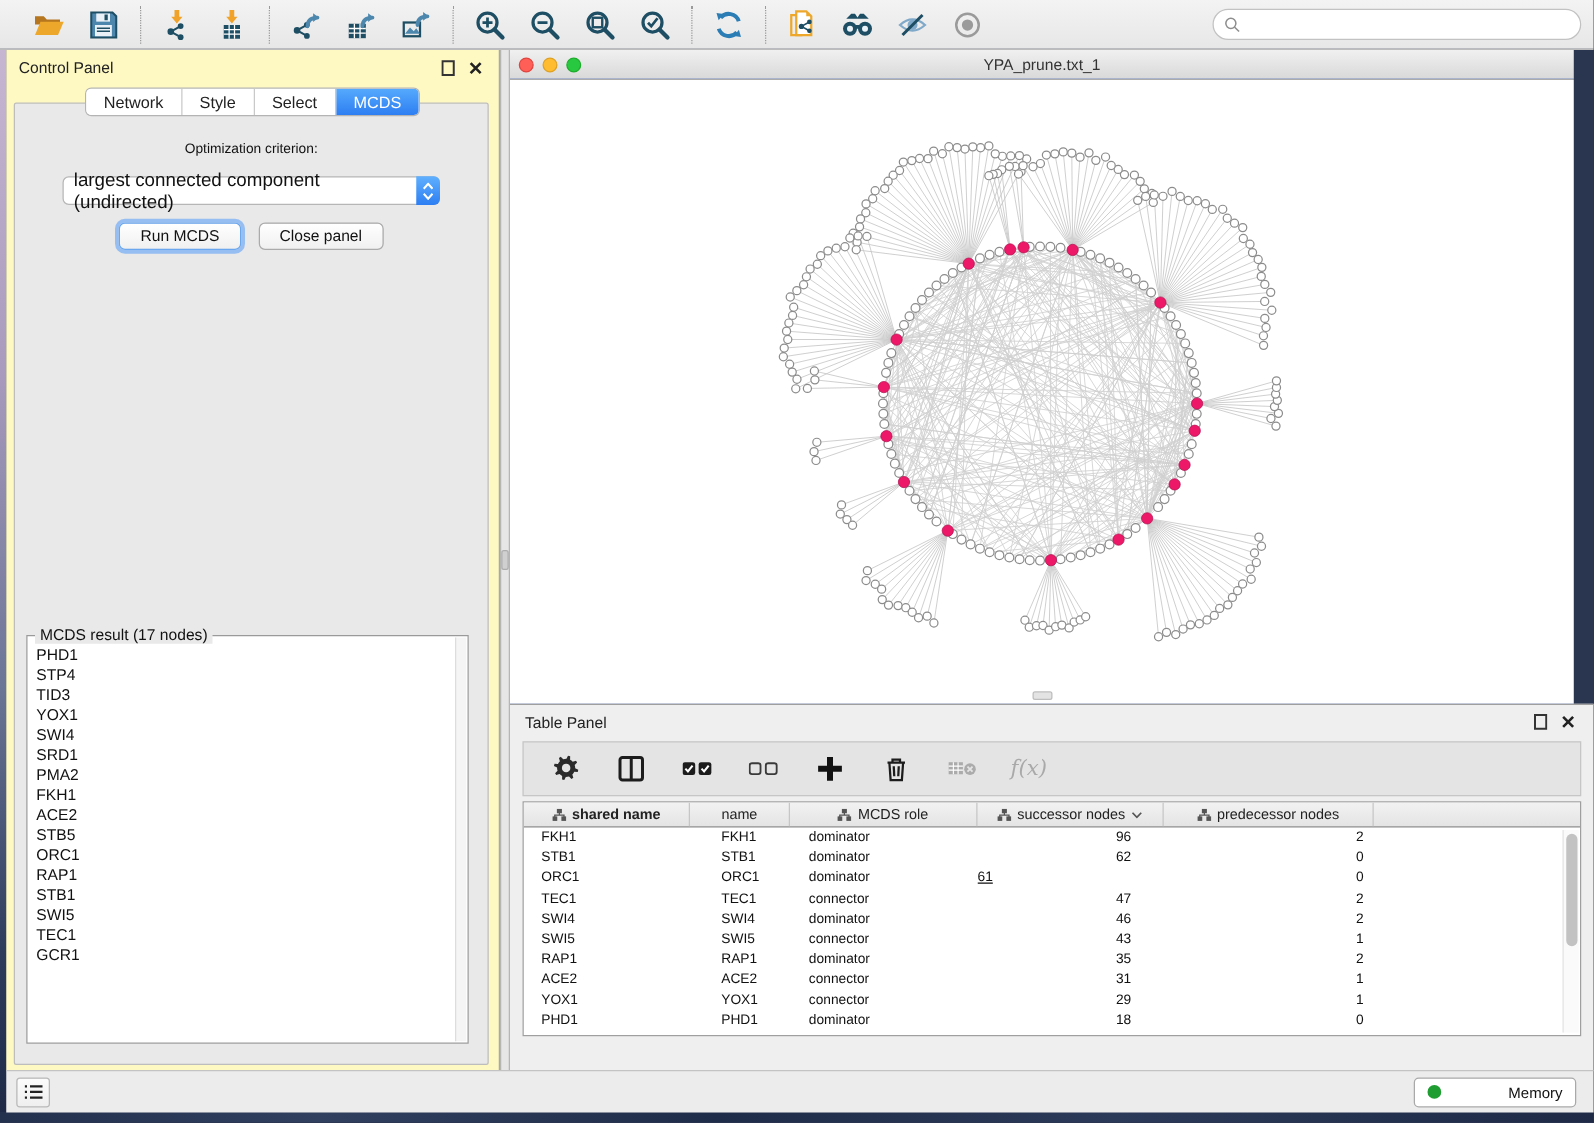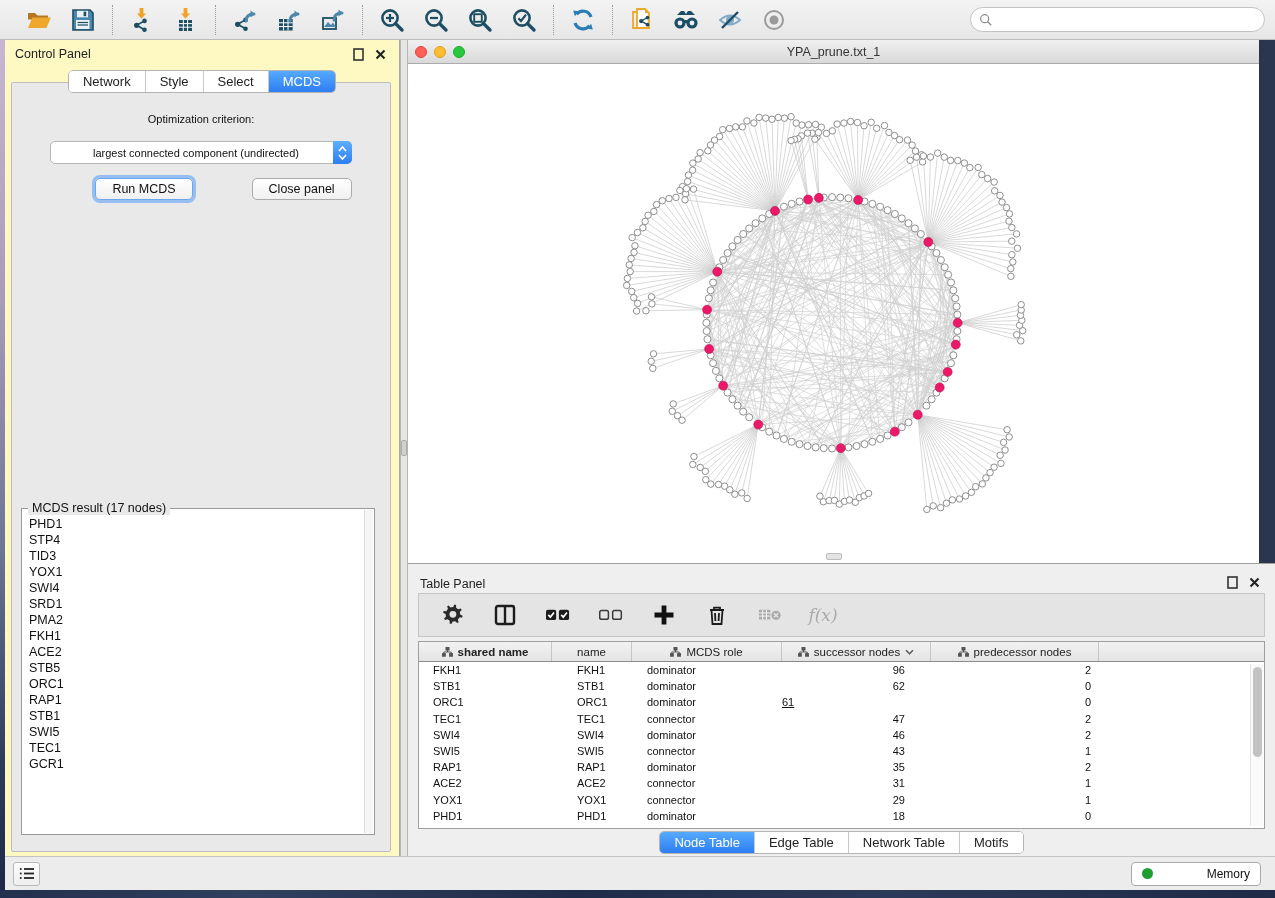--- a/index.html
+++ b/index.html
@@ -36,26 +36,26 @@
   .cp-tabs { position:absolute; left:0; right:0; top:30px; display:flex; justify-content:center; z-index:3; }
   .seg { display:flex; border:1px solid #b4b4b4; border-radius:5px; overflow:hidden; background:#fff; }
   .seg .tab { padding:3px 14px; font-size:13px; color:#222; background:#fff; border-left:1px solid #c9c9c9; cursor:pointer; white-space:nowrap; }
   .seg .tab:first-child { border-left:none; }
   .seg .tab.active { background:linear-gradient(#55aafd,#2e7ef2); color:#fff; }
   .cp-box { position:absolute; left:6px; right:8px; top:42px; bottom:4px;
             border:1px solid #bdbdbd; border-radius:2px; background:#e9e9e9; }
   .opt-label { text-align:center; margin-top:30px; font-size:11px; color:#111; }
   .dropdown { position:absolute; left:38px; right:38px; top:58px; height:23px; background:#fff;
               border:1px solid #b6b6b6; border-radius:5px; display:flex; align-items:center; cursor:pointer; }
-  .dropdown .dd-text { flex:1; font-size:11px; color:#111; padding-left:8px; text-align:center; }
+  .dropdown .dd-text { flex:1; font-size:15px; color:#111; padding-left:8px; text-align:left; }
   .dd-cap { width:19px; height:23px; margin:-1px -1px -1px 0; border-radius:0 5px 5px 0;
             background:linear-gradient(#5fb0fe,#2d7ef2); display:flex; flex-direction:column; align-items:center; justify-content:center; gap:2px; }
   .btn-row { position:absolute; left:0; right:0; top:95px; display:flex; justify-content:center; gap:14px; }
   .mac-btn { background:linear-gradient(#ffffff,#f0f0f0); border:1px solid #ababab; border-radius:5px;
-             font-size:12.5px; color:#111; padding:3px 16px; cursor:pointer; font-family:"Liberation Sans",sans-serif;margin-left:45px; }
+             font-size:12.5px; color:#111; padding:3px 16px; cursor:pointer; font-family:"Liberation Sans",sans-serif; }
   .mac-btn.focused { box-shadow:0 0 0 3px rgba(82,155,250,.55); border-color:#6aa7ef; }
 
   .result-box { position:absolute; left:9px; right:15px; top:425px; bottom:16px;
                 border:1px solid #9a9a9a; background:#fff; }
   .result-title { position:absolute; top:-8px; left:6px; background:#e9e9e9; padding:0 4px; font-size:12.5px; color:#111; }
   .result-list { position:absolute; inset:1px 10px 1px 1px; overflow:hidden; padding:6px 0 0 6px; }
   .result-item { font-size:12.5px; line-height:16px; color:#111; }
   .result-sb { position:absolute; top:1px; bottom:1px; right:1px; width:9px; background:#f5f5f5; border-left:1px solid #ddd; }
 
   
@@ -72,21 +72,21 @@
   .light.red { background:#ff5f57; border:1px solid #e0443e; }
   .light.yellow { background:#febc2e; border:1px solid #dea123; }
   .light.green { background:#28c840; border:1px solid #1dad2b; }
   .net-title { position:absolute; left:0; right:0; text-align:center; font-size:12.5px; color:#333; pointer-events:none; }
   .net-canvas { position:absolute; left:0; right:0; top:24px; bottom:0; background:#fff; }
   .h-grab { position:absolute; left:50%; bottom:3px; width:16px; height:7px; margin-left:-8px;
             background:#e3e3e3; border:1px solid #bdbdbd; border-radius:2px; cursor:row-resize; }
 
   
   .table-panel { position:absolute; left:408px; top:563px; right:0; bottom:42px; background:#efefef; border-top:1px solid #9f9f9f; }
-  .tp-head { height:27px; display:flex; align-items:flex-end; padding:0 12px; }
+  .tp-head { height:27px; display:flex; align-items:center; padding:0 12px; }
   .tp-toolbar { position:absolute; left:10px; right:10px; top:29px; height:44px; background:#e4e4e4;
                 border:1px solid #c6c6c6; display:flex; align-items:center; gap:27px; padding-left:20px; }
   .tp-tool { width:26px; height:26px; display:flex; align-items:center; justify-content:center; cursor:pointer; }
   .tp-tool.disabled { cursor:default; }
   .fx { font-family:"DejaVu Serif", serif; font-style:italic; font-size:17px; color:#a9a9a9; }
 
   .tbl-wrap { position:absolute; left:10px; right:10px; top:77px; bottom:27px; background:#fff; border:1px solid #9f9f9f; overflow:hidden; }
   .tbl-header { display:flex; height:20px; background:linear-gradient(#f2f2f2,#e4e4e4); border-bottom:1px solid #8a8a8a; }
   .th { display:flex; align-items:center; justify-content:center; gap:5px; font-size:11.5px; color:#222;
         border-right:1px solid #c6c6c6; cursor:pointer; overflow:hidden; white-space:nowrap; }
@@ -1416,28 +1416,20 @@
             <div class="td" style="width: 80px; flex: 0 0 auto; text-align: left; padding-left: 25px;">PHD1</div>
             <div class="td" style="width: 150px; flex: 0 0 auto; text-align: left; padding-left: 15px;">dominator</div>
             <div class="td" style="width: 149px; flex: 0 0 auto; text-align: right; padding-right: 26px;">18</div>
             <div class="td" style="width: 168px; flex: 0 0 auto; text-align: right; padding-right: 8px;">0</div>
           </div>
         </div>
       <div class="tbl-sb">
         <div class="tbl-thumb"></div>
       </div>
     </div>
-    <div class="tp-tabs">
-        <div class="seg" id="tp-tabseg">
-          <div class="tab active">Node Table</div>
-          <div class="tab">Edge Table</div>
-          <div class="tab">Network Table</div>
-          <div class="tab">Motifs</div>
-        </div>
-      </div>
   </div>
 
   <div class="statusbar">
     <div class="menu-btn">
       <svg width="16" height="13" viewBox="0 0 16 13">
         <g stroke="#222" stroke-width="1.8">
           <line x1="0.9" y1="2" x2="2.6" y2="2"></line>
             <line x1="5" y1="2" x2="15" y2="2"></line>
           <line x1="0.9" y1="6.5" x2="2.6" y2="6.5"></line>
             <line x1="5" y1="6.5" x2="15" y2="6.5"></line>

